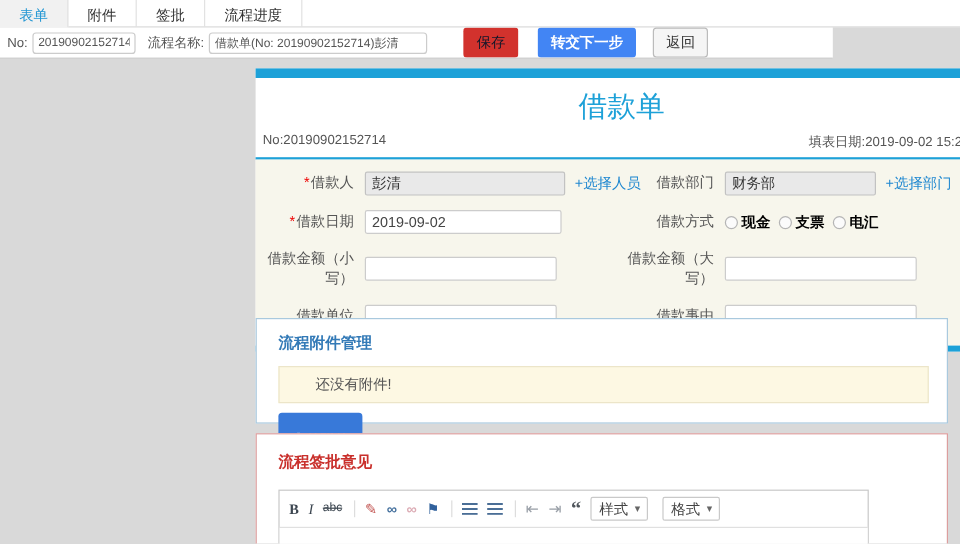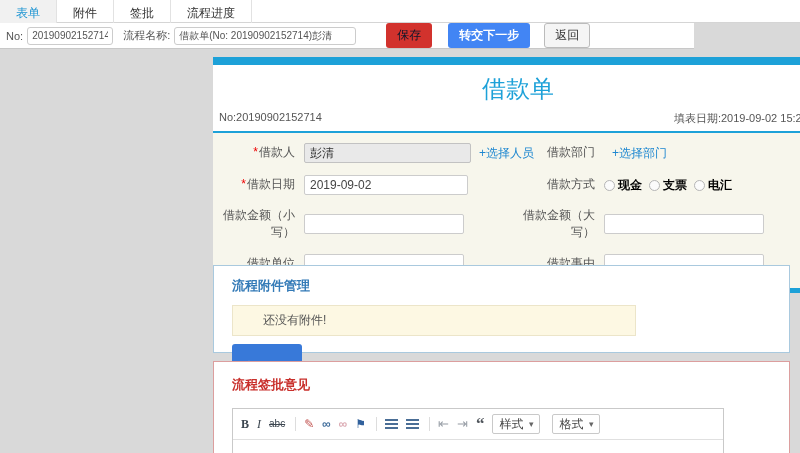--- a/index.html
+++ b/index.html
@@ -47,21 +47,21 @@
   .radio-group { display:flex; align-items:center; }
   .radio { width:11px; height:11px; border:1px solid #b5b5b5; border-radius:50%;
            background:#fbfbfb; display:inline-block; margin:0 3px 0 0; }
   .rlabel { font-size:12px; color:#000000; font-weight:bold; margin-right:7px; }
 
   .attach-panel { position:absolute; left:213px; top:265px; width:577px; height:88px;
                   background:#fff; border:1px solid #a9c9de; padding:11px 18px; }
   .sec-title { font-size:13px; font-weight:bold; }
   .sec-title.blue { color:#337ab7; }
   .sec-title.red { color:#c9302c; }
-  .alert { width:404px; margin-top:10px; background:#fdf8e3; border:1px solid #ece5c9;
+  .alert { width:542px; margin-top:10px; background:#fdf8e3; border:1px solid #ece5c9;
            padding:6px 10px 6px 30px; font-size:12px; color:#555; }
   .btn-upload { margin-top:8px; background:#3879d9; color:#fff; border:none; border-radius:3px;
                 font-size:12px; font-weight:bold; padding:15px 11px; cursor:pointer;
                 font-family:"Liberation Sans", sans-serif; }
 
   .approve-panel { position:absolute; left:213px; top:361px; width:577px; height:160px;
                    background:#fff; border:1px solid #dc9e9e; padding:14px 18px; }
   .editor { width:492px; margin-top:14px; border:1px solid #c9c9c9; background:#fff; }
   .etb { display:flex; align-items:center; padding:5px 8px; border-bottom:1px solid #e0e0e0; }
   .ei { font-size:12px; color:#3c4650; margin-right:8px; cursor:pointer; line-height:14px; }
@@ -113,20 +113,21 @@
   <div class="blue-line"></div>
 
   <div class="fgrid">
     <div class="fcell">
       <span class="flabel"><span class="req">*</span><span>借款人</span></span>
       <input class="finput dis w170" disabled="" value="彭清" style="">
       <a href="#" class="flink">+选择人员</a>
     </div>
     <div class="fcell">
       <span class="flabel">借款部门</span>
+      <input class="finput dis w126" disabled="" value="财务部" style="">
       <a href="#" class="flink">+选择部门</a>
     </div>
 
     <div class="fcell">
       <span class="flabel"><span class="req">*</span><span>借款日期</span></span>
       <input class="finput w150" value="2019-09-02" style="">
     </div>
     <div class="fcell">
       <span class="flabel">借款方式</span>
       <span class="radio-group">

